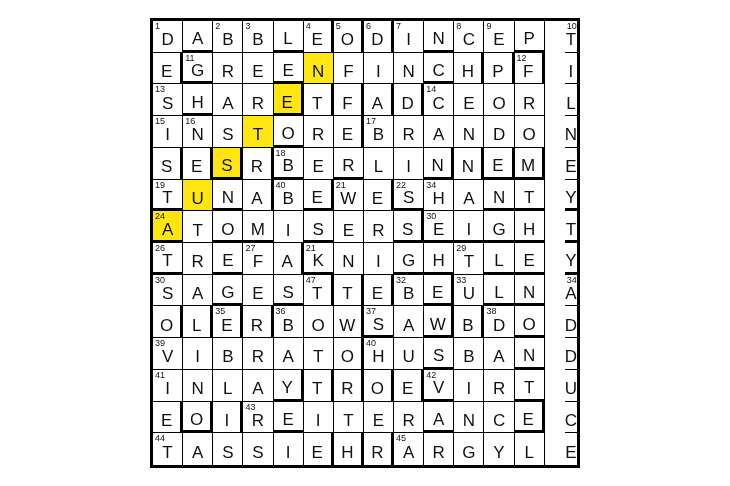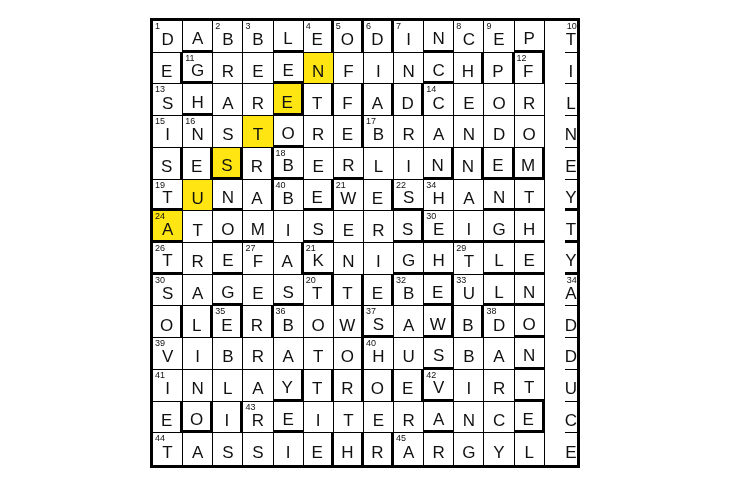--- a/index.html
+++ b/index.html
@@ -400,21 +400,21 @@
       <div class="cell bar-b">
         <span class="letter">G</span>
       </div>
       <div class="cell">
         <span class="letter">E</span>
       </div>
       <div class="cell bar-b">
         <span class="letter">S</span>
       </div>
       <div class="cell bar-r">
-        <span class="num">20</span>
+        <span class="num">47</span>
         <span class="letter">T</span>
       </div>
       <div class="cell bar-r">
         <span class="letter">T</span>
       </div>
       <div class="cell bar-r">
         <span class="letter">E</span>
       </div>
       <div class="cell">
         <span class="num">32</span>

